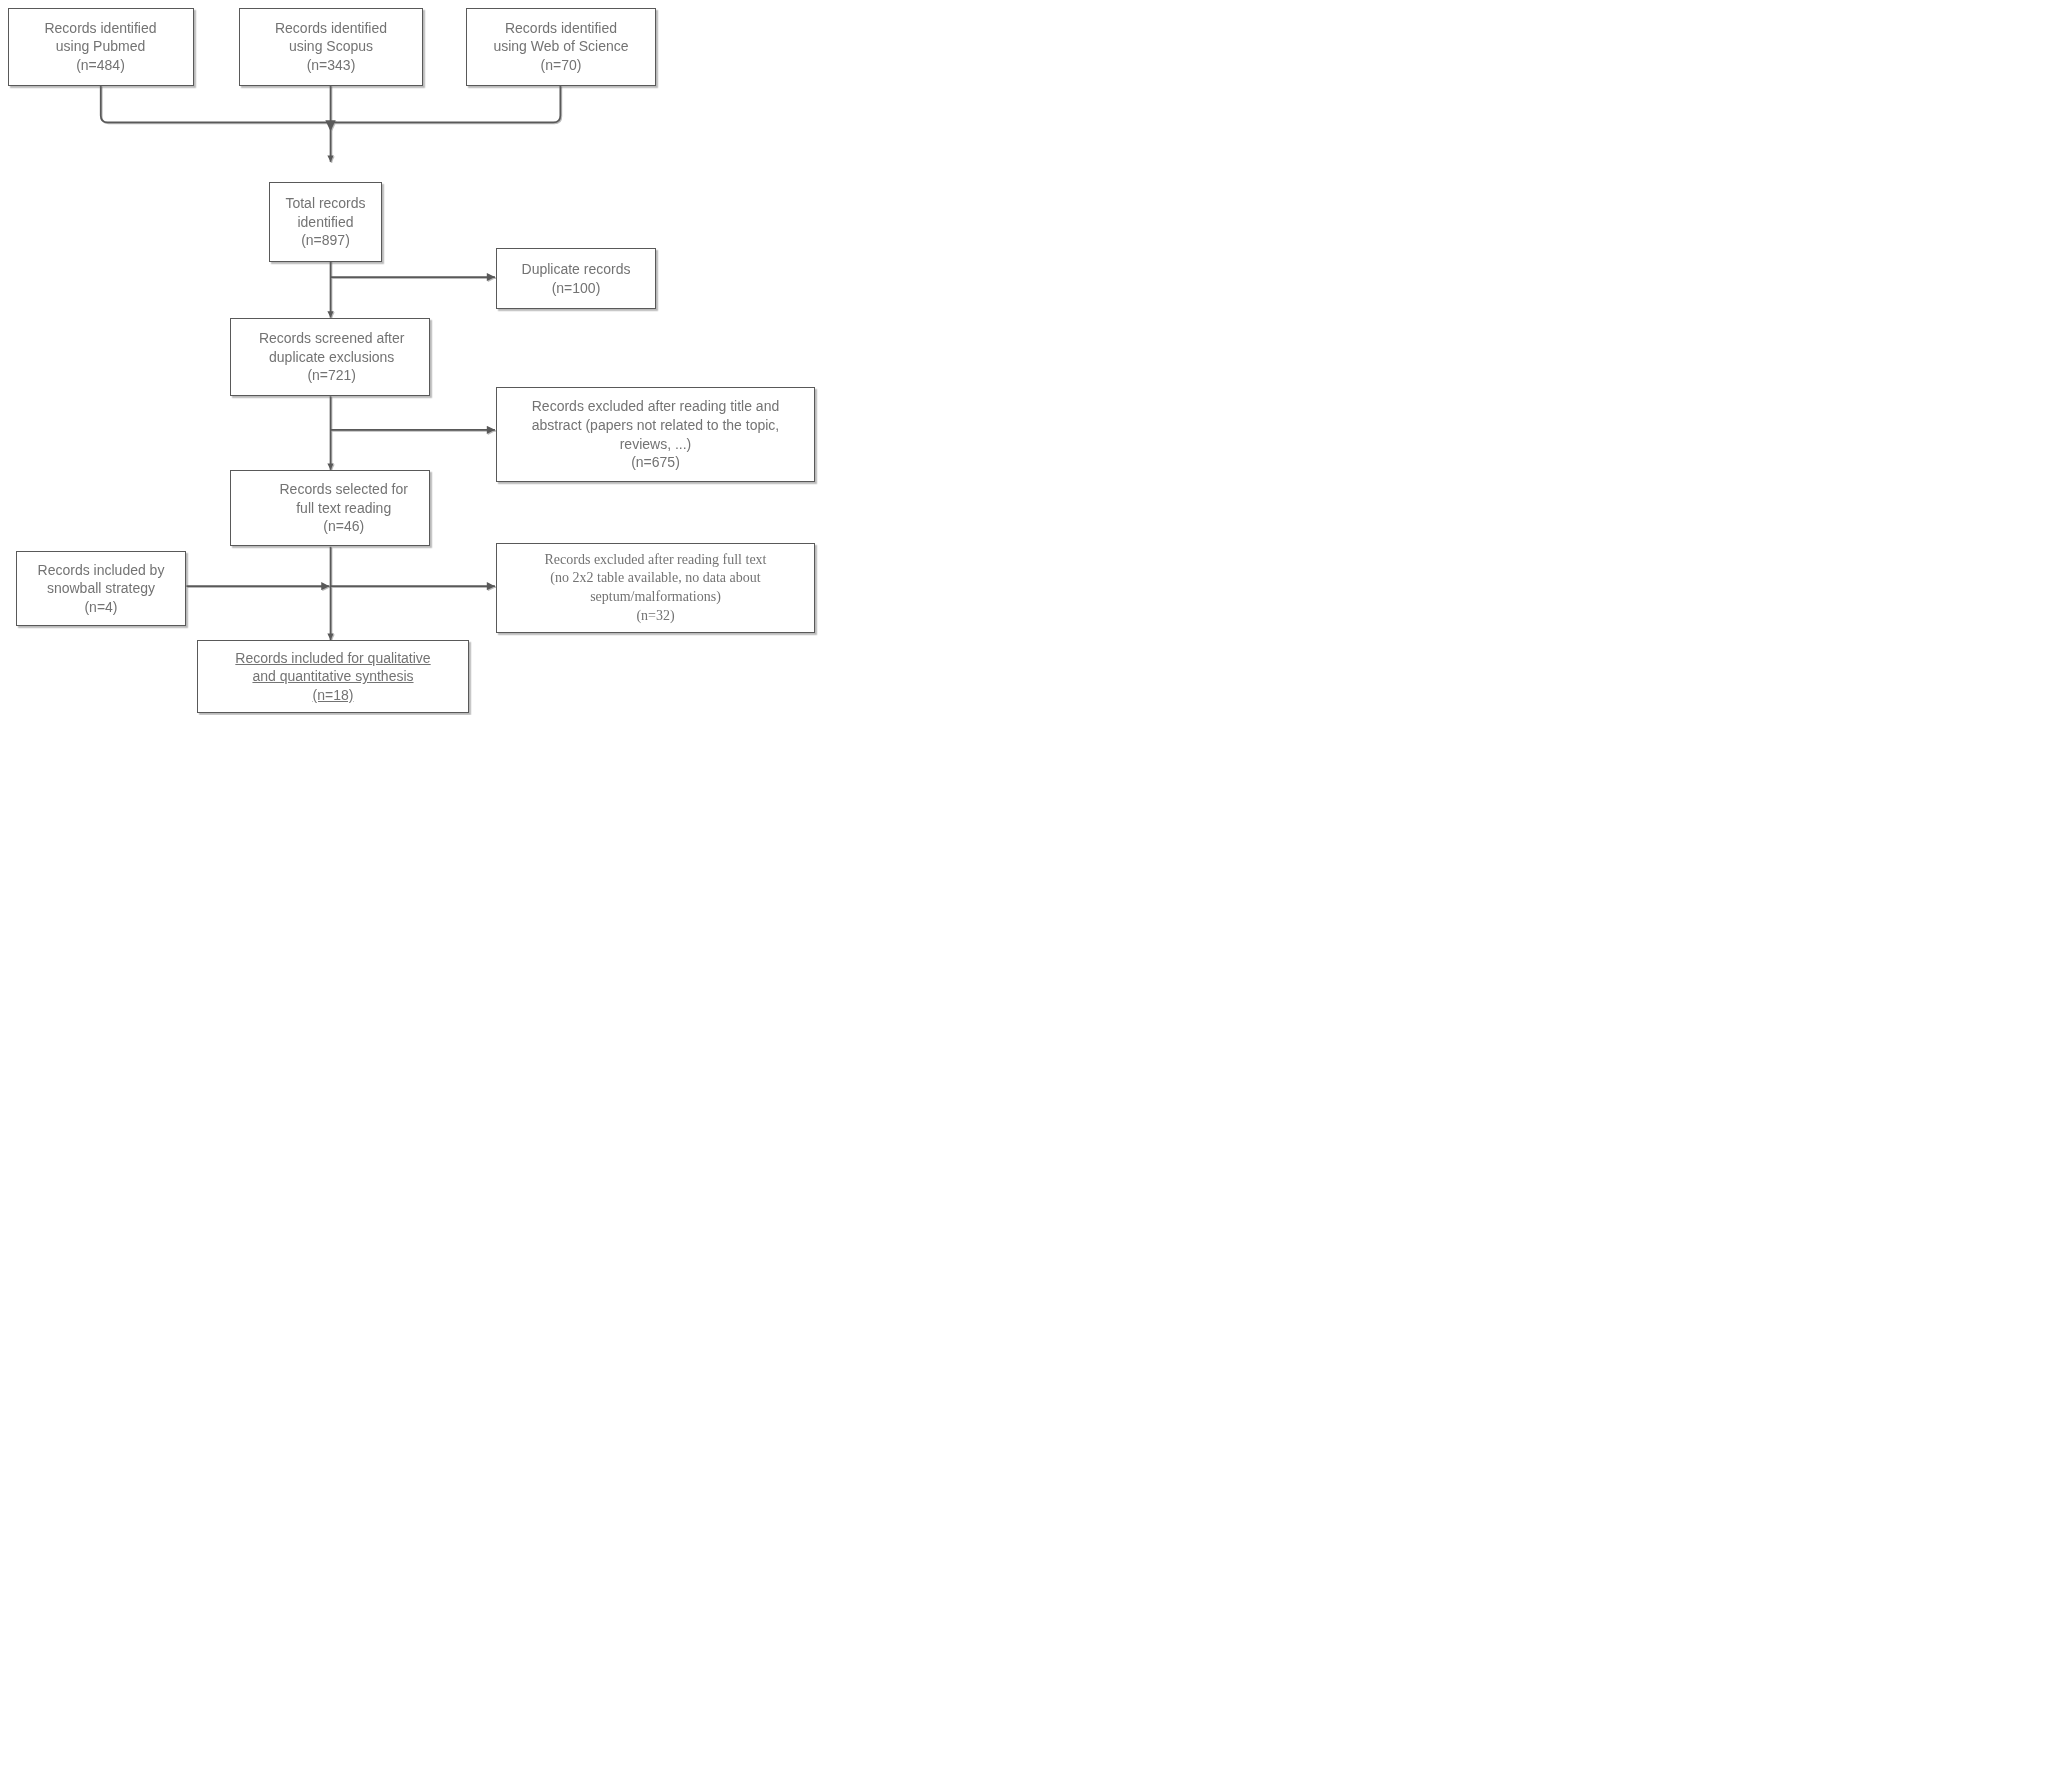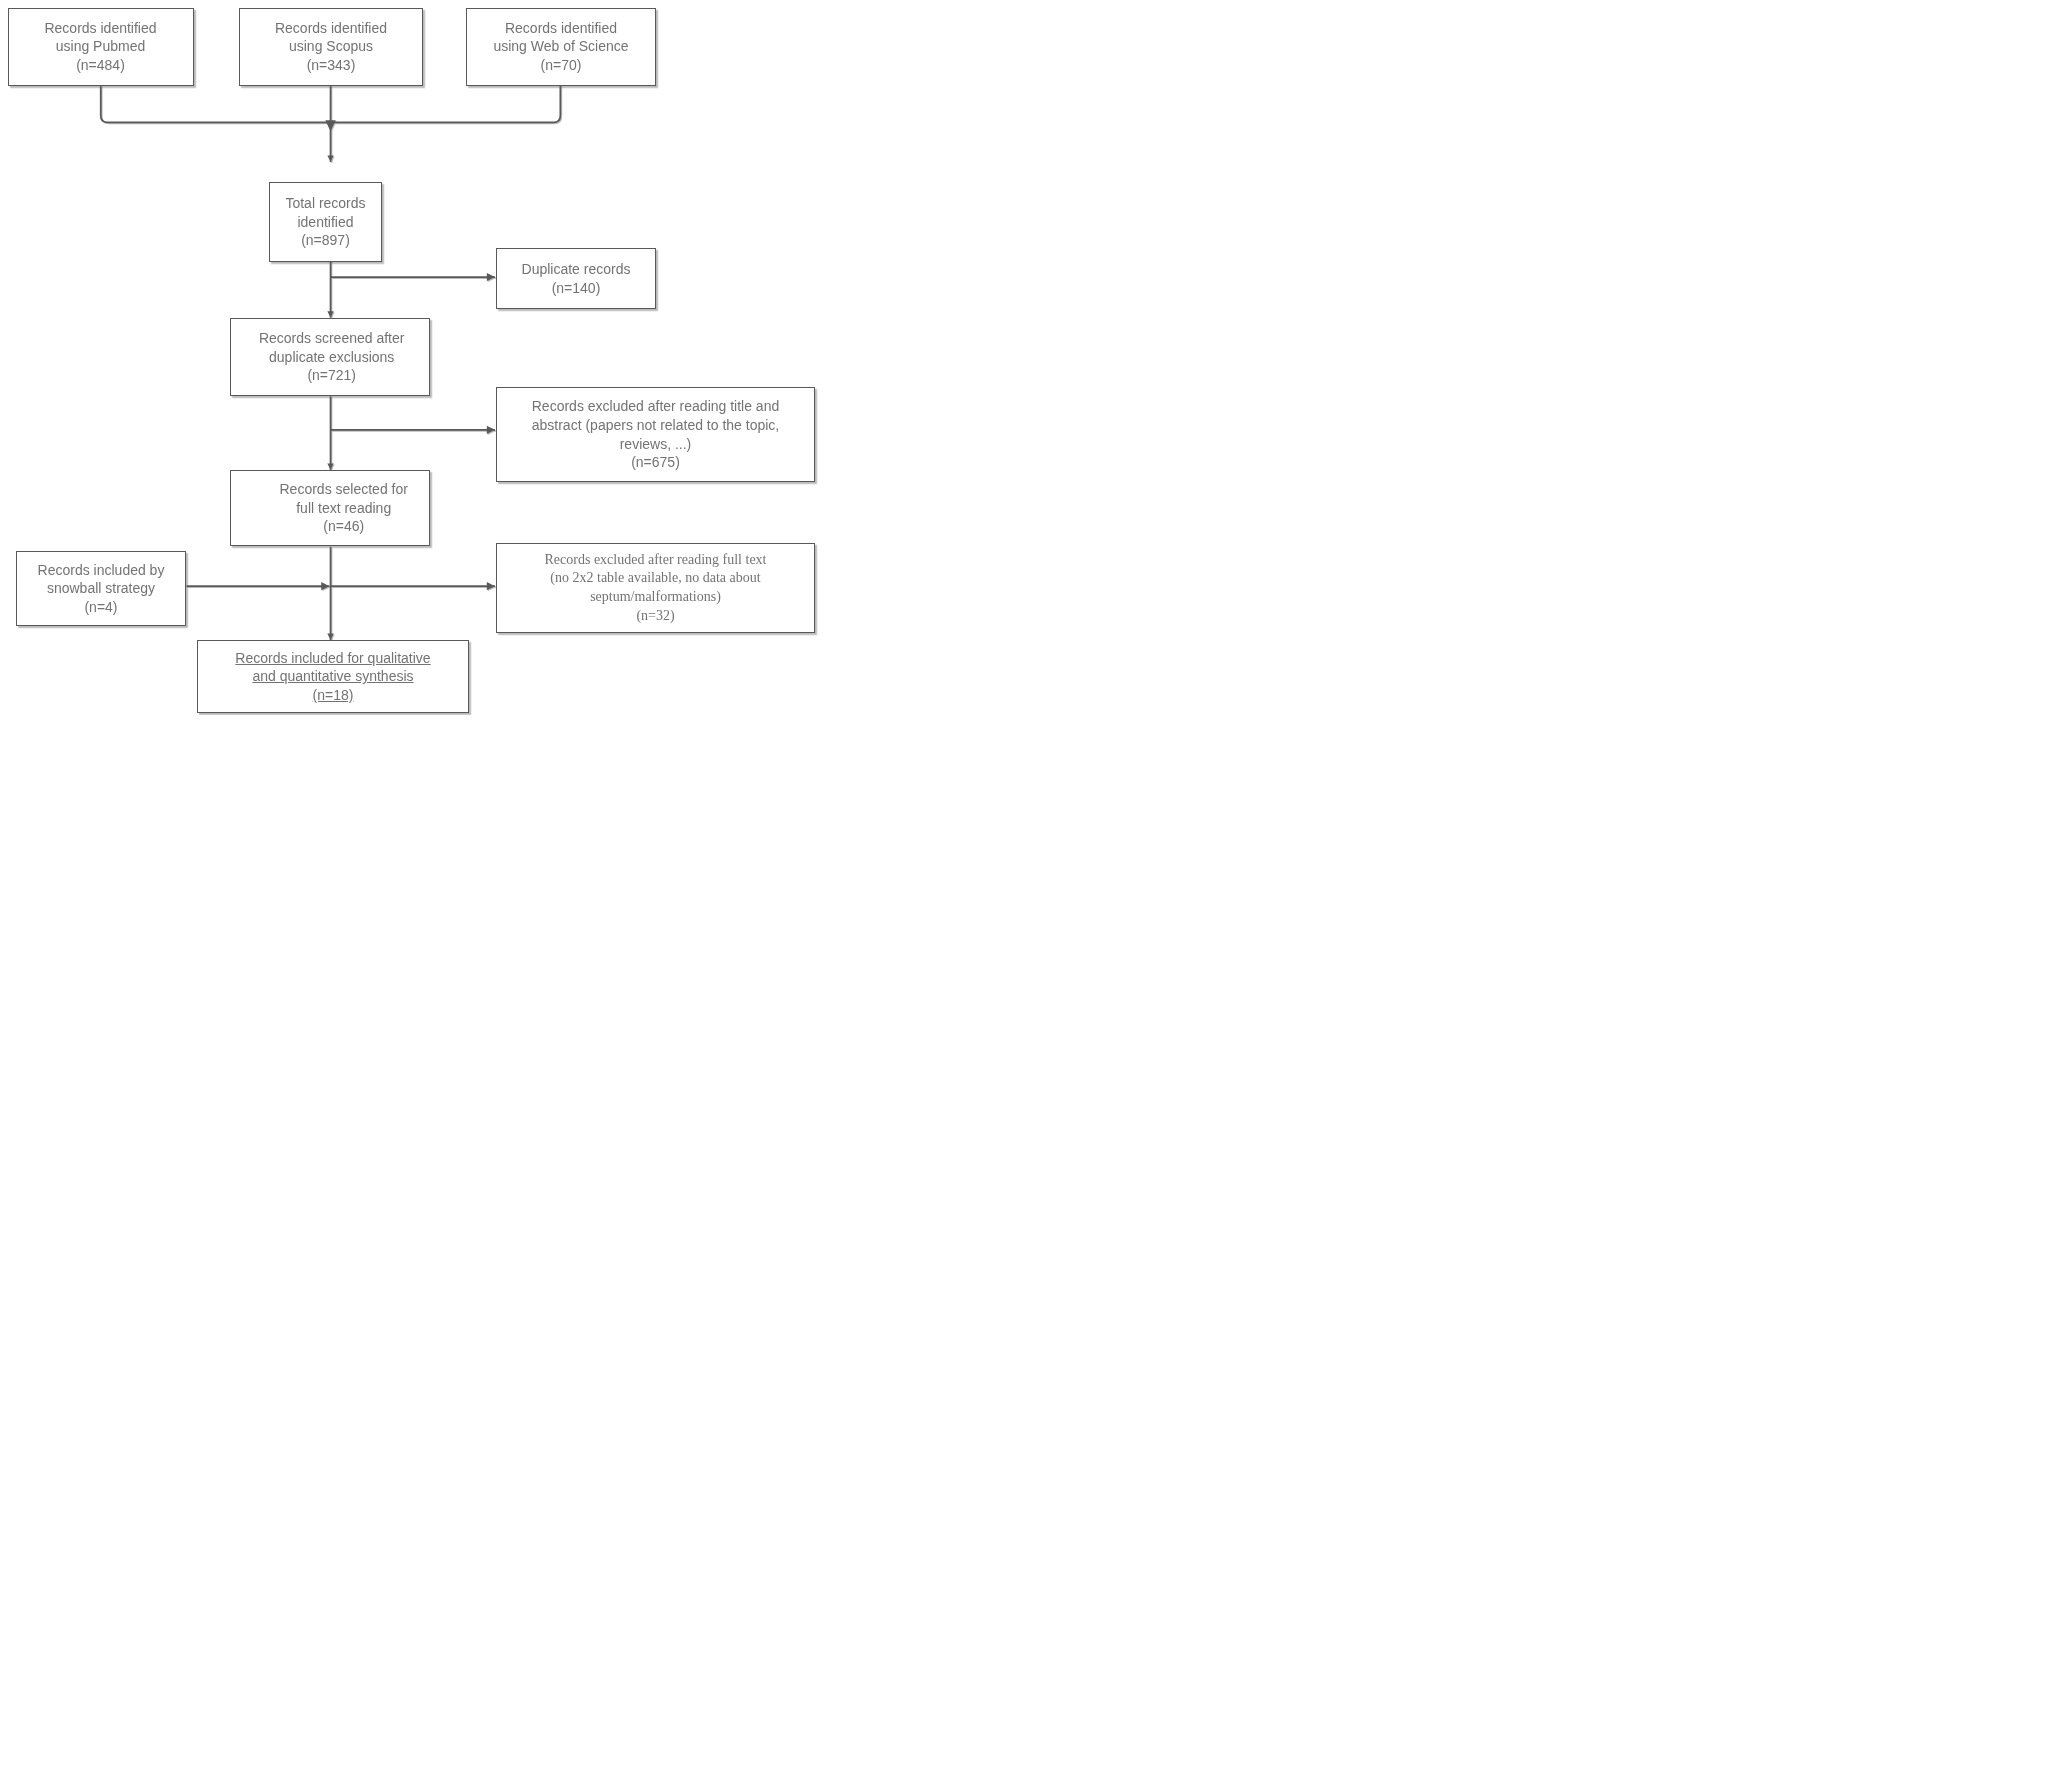--- a/index.html
+++ b/index.html
@@ -95,21 +95,21 @@
 using Web of Science
 (n=70)</span>
   </div>
   <div class="box b-total">
     <span>Total records
 identified
 (n=897)</span>
   </div>
   <div class="box b-duplicates">
     <span>Duplicate records
-(n=140)</span>
+(n=100)</span>
   </div>
   <div class="box b-screened">
     <span>Records screened after
 duplicate exclusions
 (n=721)</span>
   </div>
   <div class="box b-excl-title">
     <span>Records excluded after reading title and
 abstract (papers not related to the topic,
 reviews, ...)

